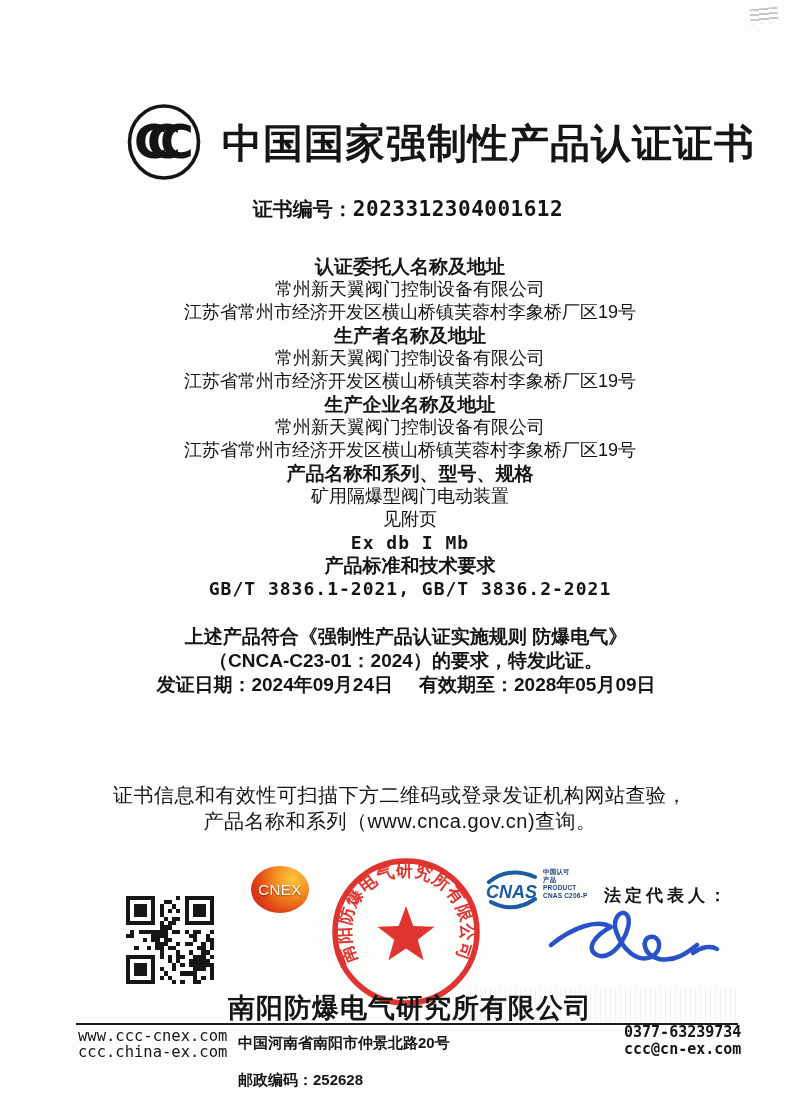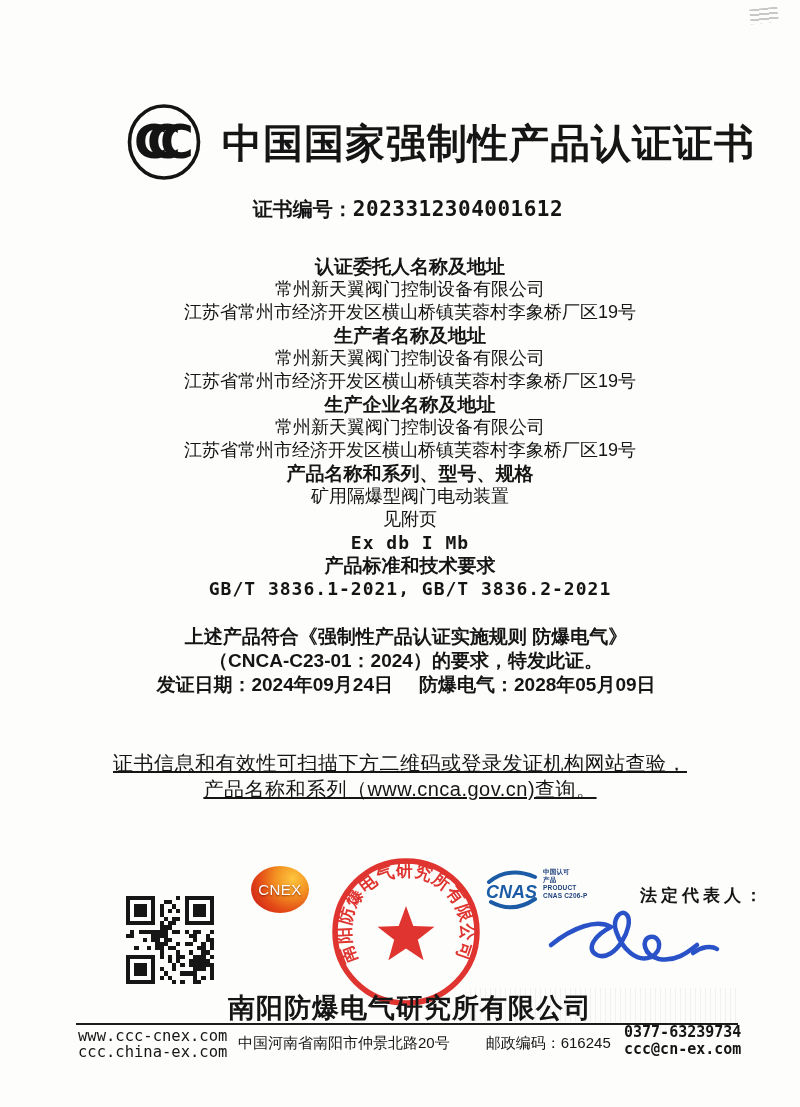--- a/index.html
+++ b/index.html
@@ -25,41 +25,41 @@
   #body-block .line{line-height:23px;white-space:nowrap;}
   #body-block .hline{font-size:19px;}
   #body-block .mono{font-weight:700;letter-spacing:1px;}
 
   
   #statement{top:625px;transform:translateX(6px);font-weight:700;font-size:19px;}
   #statement .line{line-height:24px;white-space:nowrap;}
   #statement .gap{display:inline-block;width:26px;}
 
   
-  #notice{top:750px;font-size:20px;letter-spacing:0.5px;text-decoration:underline;}
+  #notice{top:782px;font-size:20px;letter-spacing:0.5px;}
   #notice .line{line-height:26px;white-space:nowrap;}
 
   
   #qr-code{left:126px;top:896px;width:88px;height:88px;}
   #cnex-logo{left:251px;top:866px;width:58px;height:47px;border-radius:50%;
     background:radial-gradient(circle at 72% 26%,#fdc63e 0%,#f39121 32%,#e34a17 62%,#cf2418 88%);
     display:flex;align-items:center;justify-content:center;
     color:#fff;font-weight:400;font-size:15px;letter-spacing:0.5px;
     text-shadow:0 1px 2px rgba(110,10,0,.75);}
   #stamp{left:320px;top:846px;mix-blend-mode:multiply;opacity:.93;}
   #cnas-group{left:485px;top:868px;display:flex;gap:4px;align-items:flex-start;}
   #cnas-sub{font-size:6.5px;line-height:1.25;color:#1c3f7d;font-weight:700;letter-spacing:0.2px;}
-  #legal-rep{left:640px;top:884px;font-size:17px;font-weight:600;letter-spacing:4px;white-space:nowrap;}
+  #legal-rep{left:604px;top:884px;font-size:17px;font-weight:600;letter-spacing:4px;white-space:nowrap;}
   #signature{left:545px;top:903px;}
 
   
   #company-name{top:990px;transform:translateX(10px);font-size:27px;font-weight:600;letter-spacing:1px;}
   #divider{left:76px;top:1023px;width:662px;height:2px;background:#1c1c1c;}
   #footer-left{left:78px;top:1028px;font-size:15.5px;font-weight:400;line-height:16px;white-space:nowrap;}
-  #footer-center{left:238px;top:1034px;font-size:15px;font-weight:400;display:flex;gap:36px;white-space:nowrap;}
+  #footer-center{left:238px;top:1034px;font-size:15px;font-weight:700;display:flex;gap:18px;white-space:nowrap;flex-direction:column;}
   #footer-right{left:624px;top:1024px;font-size:15px;font-weight:700;line-height:17px;white-space:nowrap;}
 
   
   .noise{background:repeating-linear-gradient(90deg,rgba(40,40,40,.10) 0 1px,transparent 1px 5px);}
   #noise-a{left:470px;top:988px;width:268px;height:34px;opacity:.55;}
   #noise-b{left:640px;top:1022px;width:100px;height:14px;opacity:.5;}
   #smudge{left:750px;top:8px;width:28px;height:15px;opacity:.5;transform:rotate(-6deg);
     background:repeating-linear-gradient(180deg,rgba(60,60,60,.55) 0 2px,transparent 2px 5px);}
 </style>
 </head>
@@ -101,21 +101,21 @@
     <div class="line">见附页</div>
     <div class="line mono">Ex db I Mb</div>
     <div class="line bold hline">产品标准和技术要求</div>
     <div class="line mono">GB/T 3836.1-2021, GB/T 3836.2-2021</div>
   </div>
 
   <div id="statement" class="abs center">
     <div class="line">上述产品符合《强制性产品认证实施规则 防爆电气》</div>
     <div class="line">（CNCA-C23-01：2024）的要求，特发此证。</div>
     <div class="line">
-      <span>发证日期：2024年09月24日</span><span class="gap"></span><span>防爆电气：2028年05月09日</span>
+      <span>发证日期：2024年09月24日</span><span class="gap"></span><span>有效期至：2028年05月09日</span>
     </div>
   </div>
 
   <div id="notice" class="abs center">
     <div class="line">证书信息和有效性可扫描下方二维码或登录发证机构网站查验，</div>
     <div class="line">产品名称和系列（www.cnca.gov.cn)查询。</div>
   </div>
 
   <div id="qr-code" class="abs"><svg width="88" height="88" viewBox="0 0 21 21" shape-rendering="crispEdges">
         <rect x="12" y="0" width="1" height="1" fill="#161616"></rect>
@@ -288,21 +288,21 @@
   <div id="company-name" class="abs center">南阳防爆电气研究所有限公司</div>
   <div id="divider" class="abs"></div>
 
   <div id="footer-left" class="abs mono">
     <div>www.ccc-cnex.com</div>
     <div>ccc.china-ex.com</div>
   </div>
 
   <div id="footer-center" class="abs">
     <span>中国河南省南阳市仲景北路20号</span>
-    <span>邮政编码：616245</span>
+    <span>邮政编码：252628</span>
   </div>
 
   <div id="footer-right" class="abs mono">
     <div>0377-63239734</div>
     <div>ccc@cn-ex.com</div>
   </div>
 
   <div id="noise-a" class="abs noise"></div>
   <div id="noise-b" class="abs noise"></div>
 </div>

